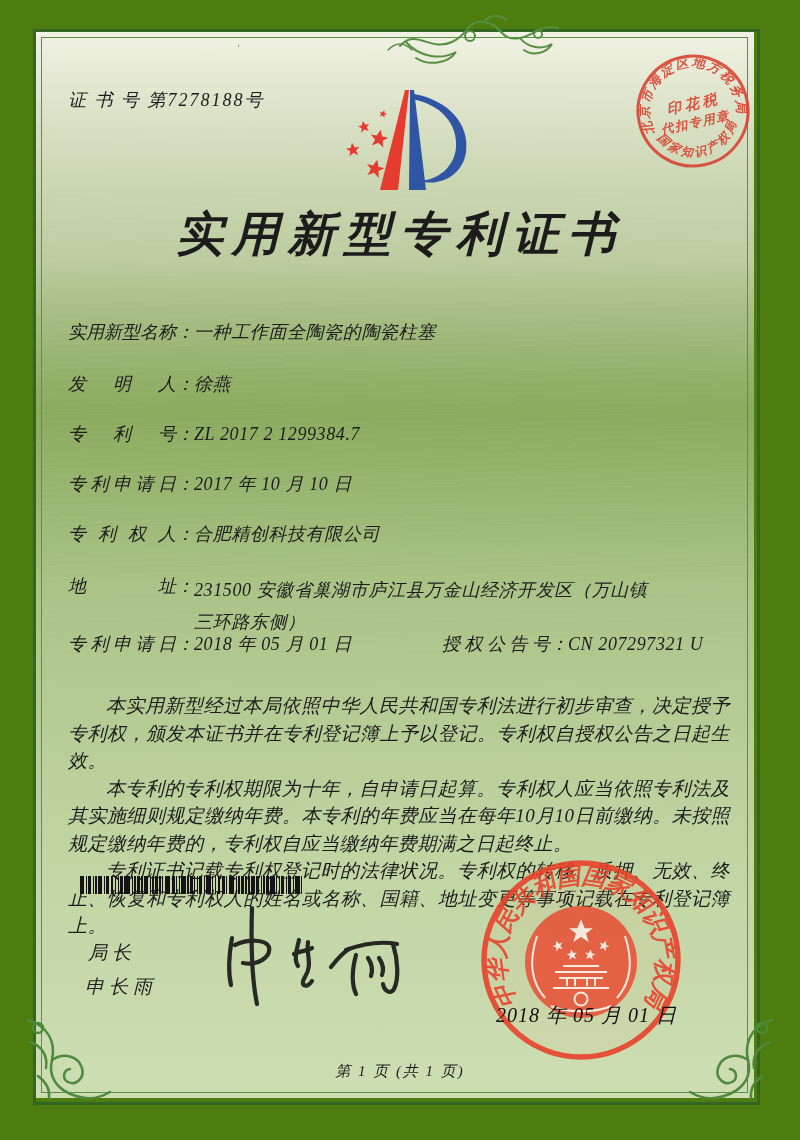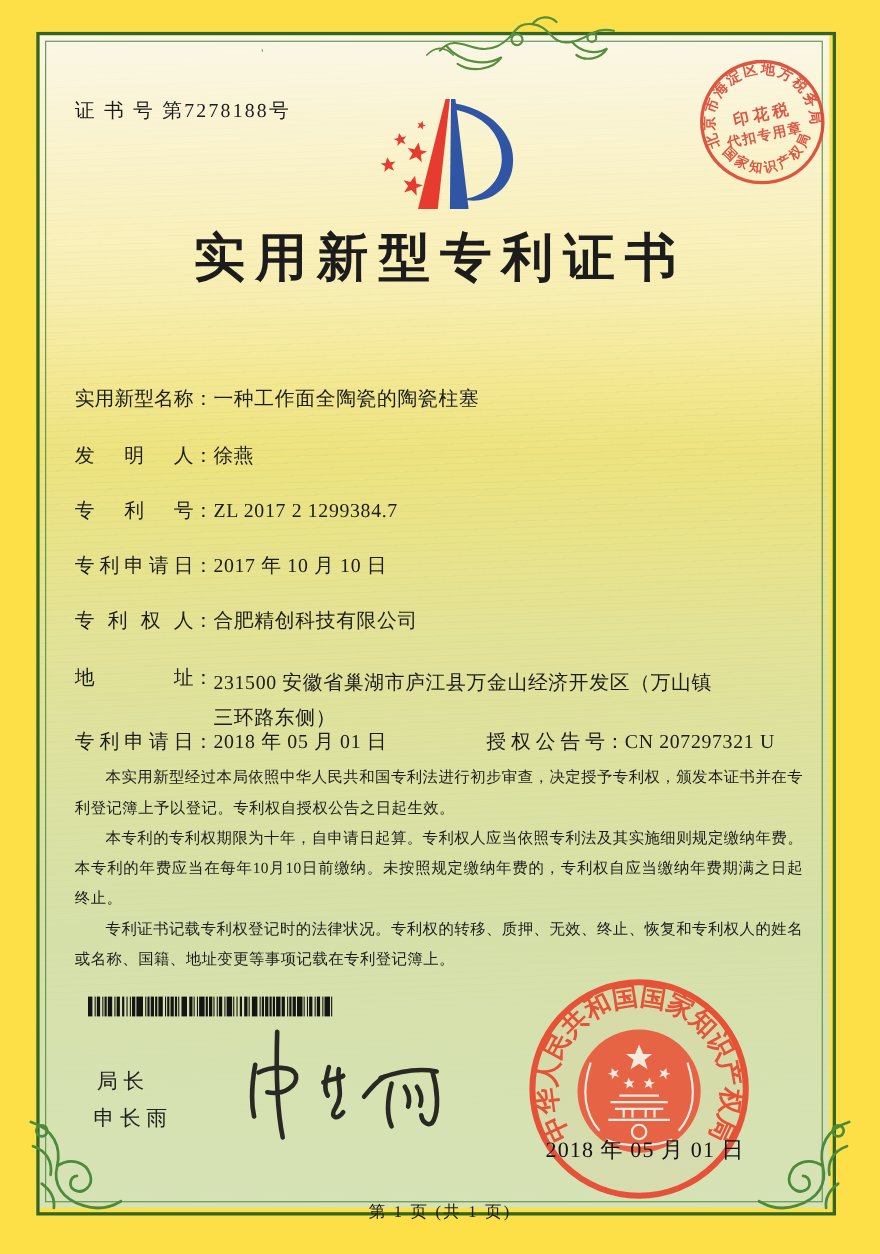--- a/index.html
+++ b/index.html
@@ -1,20 +1,21 @@
 <!DOCTYPE html>
 <html><head>
 <meta charset="utf-8">
 <style>
   html,body{margin:0;padding:0;}
   .paper{
     position:relative;width:800px;height:1140px;overflow:hidden;
-    background:#fde047;
+    background:#4d7c0f;
     font-family:"Liberation Serif","DejaVu Serif",serif;
     color:#1c1c1c;
+    font-style:italic;
   }
   .greenwash{
     position:absolute;left:36px;top:32px;width:718px;height:1066px;
     background:
       linear-gradient(180deg, rgba(228,238,212,0) 0%, rgba(222,233,203,0.30) 26%,
         rgba(214,228,190,0.68) 52%, rgba(208,224,182,0.88) 76%, rgba(212,227,188,0.95) 100%),
       repeating-linear-gradient(178deg, rgba(118,158,88,0.12) 0px, rgba(118,158,88,0.12) 1px,
         rgba(255,255,255,0) 1px, rgba(255,255,255,0) 6px);
   }
   .topfade{
@@ -23,28 +24,28 @@
   }
   .frame-outer{position:absolute;left:33px;top:29px;width:721px;height:1070px;border:3px solid #336626;}
   .frame-inner{position:absolute;left:41px;top:37px;width:705px;height:1054px;border:1px solid #5a9147;}
   .ornament{position:absolute;pointer-events:none;}
   .cert-no{position:absolute;left:68px;top:88px;font-size:18px;letter-spacing:2px;}
   .logo{position:absolute;left:330px;top:84px;}
   .title{
     position:absolute;left:0;top:203px;width:100%;margin:0;text-align:center;
     font-size:47px;font-weight:700;letter-spacing:9px;
   }
-  .content{position:absolute;left:68px;top:0;width:664px;height:936px;margin-top:30px;}
+  .content{position:absolute;left:68px;top:0;width:664px;height:936px;}
   .frow{position:absolute;left:0;font-size:18px;white-space:nowrap;}
   .frow .lbl{display:inline-block;width:108px;text-align:justify;text-align-last:justify;}
   .frow .colon{display:inline-block;width:18px;}
   .frow .val{letter-spacing:0.6px;}
   .addr-val{display:inline-block;vertical-align:top;white-space:normal;width:470px;line-height:32px;letter-spacing:0.6px;}
   .grant-no{position:absolute;left:374px;top:0;}
-  .bodytext{position:absolute;left:0;top:664px;width:662px;font-size:14px;line-height:27.5px;text-align:justify;}
+  .bodytext{position:absolute;left:0;top:692px;width:662px;font-size:19px;line-height:27.5px;text-align:justify;}
   .bodytext p{margin:0;text-indent:2em;letter-spacing:0.4px;}
   .barcode{position:absolute;left:12px;top:876px;height:18px;display:flex;align-items:stretch;}
   .barcode div{background:#141414;}
   .signer{position:absolute;font-family:"Liberation Sans","DejaVu Sans",sans-serif;font-size:19px;letter-spacing:5px;color:#222;}
   .signer.t1{left:20px;top:940px;}
   .signer.t2{left:17px;top:974px;}
   .signature{position:absolute;left:132px;top:0px;}
   .seal{position:absolute;left:403px;top:850px;}
   .seal-date{position:absolute;left:428px;top:1002px;font-size:20px;letter-spacing:1px;color:#111;white-space:nowrap;}
   .footer{position:absolute;left:0;top:1062px;width:100%;text-align:center;font-size:15px;letter-spacing:2px;}

